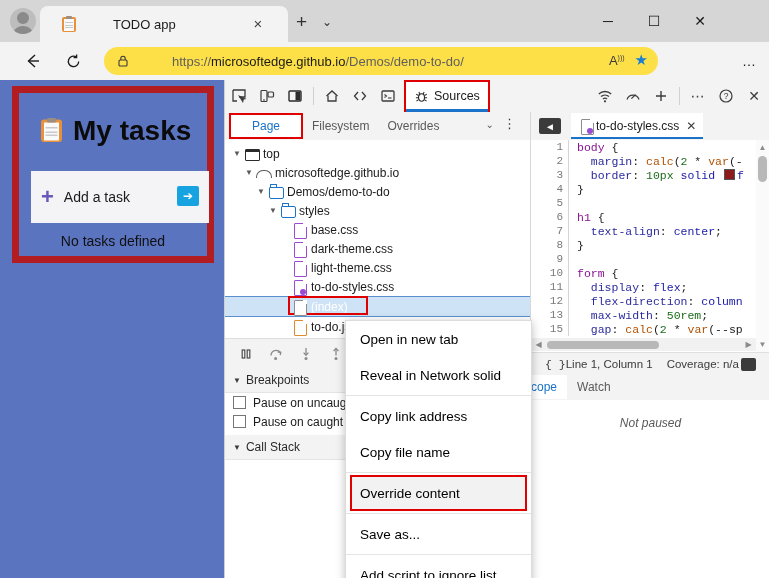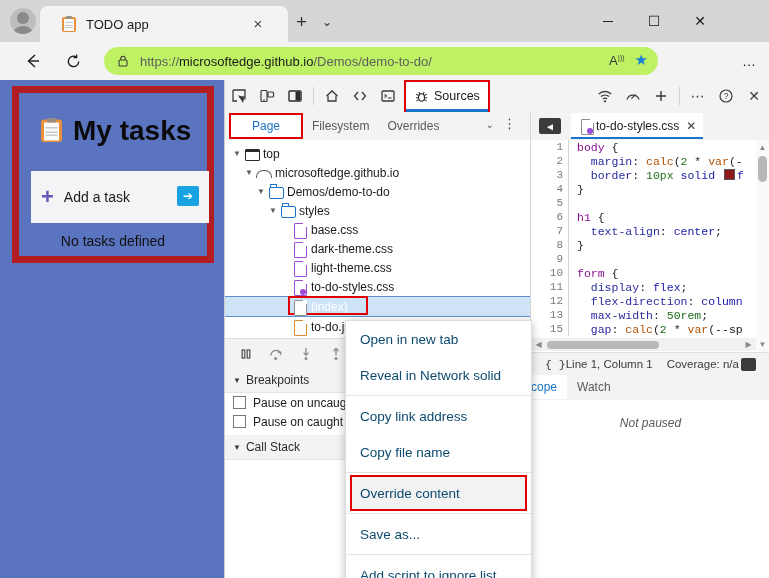--- a/index.html
+++ b/index.html
@@ -11,42 +11,42 @@
   }
   .app{position:relative;width:769px;height:578px;background:#fff;}
 
   
   .tabstrip{height:42px;background:#d6d6d6;position:relative;}
   .avatar{position:absolute;left:10px;top:8px;width:26px;height:26px;border-radius:50%;
     background:#bdbdbd;overflow:hidden;}
   .avatar .head{position:absolute;left:7px;top:4px;width:12px;height:12px;border-radius:50%;background:#8a8a8a;}
   .avatar .body{position:absolute;left:2px;top:18px;width:22px;height:14px;border-radius:11px 11px 0 0;background:#8a8a8a;}
   .tab{position:absolute;left:40px;top:6px;width:248px;height:36px;background:#f3f3f3;
-    border-radius:8px 8px 0 0;display:flex;align-items:center;}
+    border-radius:8px 8px 0 0;display:flex;align-items:center;gap:27px;}
   .tab .fav{margin-left:22px;width:14px;height:16px;position:relative;flex:none;}
   .tab .title{margin-left:10px;font-size:13px;color:#1b1b1b;}
   .tab .x{position:absolute;right:22px;top:10px;width:16px;height:16px;color:#444;
     font-size:15px;line-height:16px;text-align:center;}
   .newtab{position:absolute;left:296px;top:12px;font-size:19px;color:#333;line-height:19px;}
   .tabmenu{position:absolute;left:322px;top:15px;font-size:12px;color:#333;}
   .wctrl{position:absolute;top:0;height:42px;width:46px;display:flex;align-items:center;justify-content:center;
     font-size:14px;color:#1a1a1a;}
   .wmin{right:138px;} .wmax{right:92px;} .wclose{right:46px;}
 
   
   .clip{position:relative;width:14px;height:16px;}
   .clip .board{position:absolute;left:0;top:1px;width:14px;height:15px;background:#e8913a;border-radius:2px;}
   .clip .paper{position:absolute;left:2px;top:3px;width:10px;height:12px;background:#fafafa;}
   .clip .tab2{position:absolute;left:4px;top:0px;width:6px;height:3px;background:#9a8f84;border-radius:1px;}
   .clip .ln{position:absolute;left:3px;width:8px;height:1px;background:#c9c9c9;}
 
   .navbar{height:38px;background:#f3f3f3;display:flex;align-items:center;position:relative;}
   .navicon{width:34px;height:38px;display:flex;align-items:center;justify-content:center;color:#1b1b1b;}
-  .omnibox{position:absolute;left:104px;top:5px;width:554px;height:28px;background:#bef264;
-    border-radius:14px;display:flex;align-items:center;}
+  .omnibox{position:absolute;left:104px;top:5px;width:554px;height:28px;background:#fde047;
+    border-radius:14px;display:flex;align-items:center;gap:32px;}
   .omnibox .lock{margin-left:12px;width:14px;height:14px;}
   .url{margin-left:10px;font-size:13px;color:#5f5f5f;white-space:nowrap;}
   .url b{color:#1b1b1b;font-weight:normal;}
   .omni-right{position:absolute;right:10px;top:4px;display:flex;align-items:center;gap:10px;}
   .star{color:#1a7fd4;font-size:15px;}
   .dots{position:absolute;right:12px;top:11px;color:#1b1b1b;font-size:14px;letter-spacing:1px;}
 
   
   .viewport{position:absolute;left:0;top:80px;width:224px;height:498px;background:#5b74c0;}
   .redbox{position:absolute;left:12px;top:6px;width:202px;height:177px;border:7px solid #b21d22;
@@ -159,21 +159,21 @@
   .edtabs2{position:absolute;left:0;right:0;top:262px;height:26px;background:#f3f3f3;
     display:flex;align-items:center;border-bottom:1px solid #e2e2e2;}
   .et2{font-size:12px;color:#5a5a5a;padding:0 10px;height:24px;line-height:24px;position:relative;}
   .et2.active{color:#1a73c8;background:#fff;}
   .edbot{position:absolute;left:0;right:0;top:288px;bottom:0;background:#fff;}
   .edbot .np{text-align:center;font-size:12px;color:#5a5a5a;font-style:italic;padding-top:16px;}
 
   
   .ctxmenu{position:absolute;left:345px;top:320px;width:185px;background:#fff;
     box-shadow:0 2px 9px rgba(0,0,0,.26);border:1px solid #dcdcdc;z-index:50;}
-  .ctxitem{height:36px;display:flex;align-items:center;padding-left:14px;font-size:13.5px;color:#0c4a6e;text-align:right;}
+  .ctxitem{height:36px;display:flex;align-items:center;padding-left:14px;font-size:13.5px;color:#000000;text-align:right;}
   .ctxitem.hl{background:#f2f2f2;border:2px solid #e00000;height:32px;margin:2px 4px;padding-left:8px;}
   .ctxsep{height:1px;background:#e4e4e4;margin:2px 0;}
 </style>
 </head>
 <body>
 
 <div class="app">
 
   <div class="tabstrip">
     <div class="avatar">

